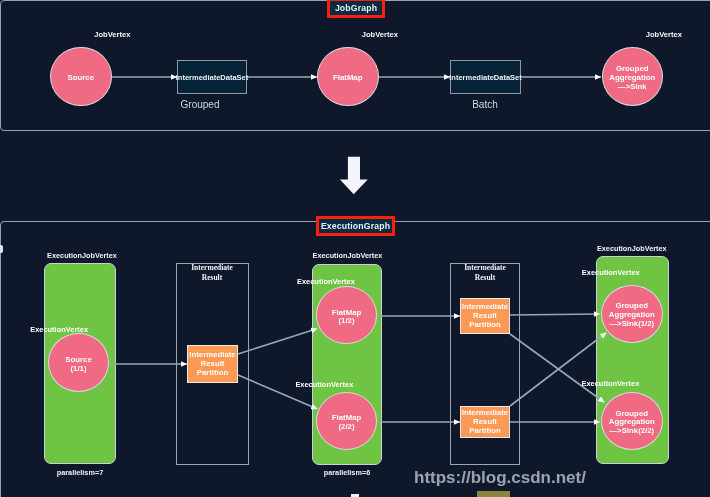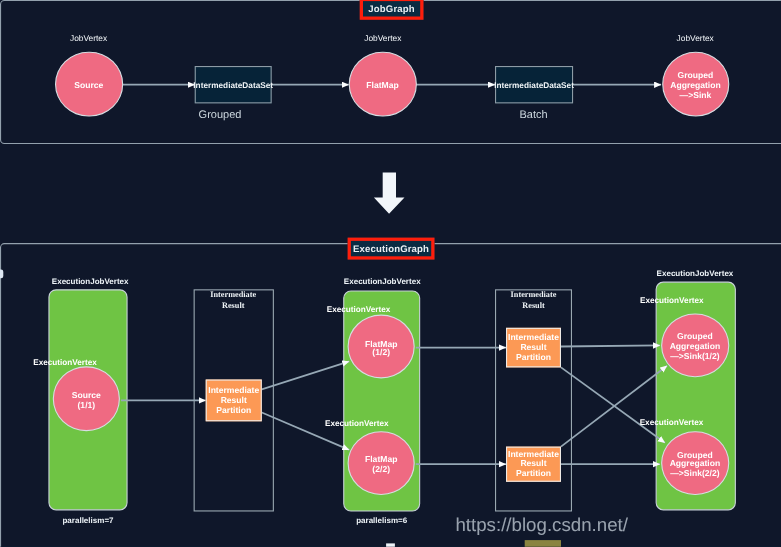--- a/index.html
+++ b/index.html
@@ -7,22 +7,22 @@
   body{width:710px;height:497px;overflow:hidden;background:#0a2a42;
        font-family:"Liberation Sans",sans-serif;-webkit-font-smoothing:antialiased;}
   #stage{position:relative;width:710px;height:497px;background:#0f172a;overflow:hidden;}
 
   .panel{position:absolute;border:1.3px solid #93a1ad;border-radius:4px;background:transparent;box-sizing:border-box;z-index:1;}
 
   .redbox{position:absolute;z-index:9;border:3px solid #fd1e0c;background:#0a2b42;box-sizing:border-box;
           display:flex;align-items:center;justify-content:center;
           color:#e9eff3;font-weight:bold;font-size:8.7px;letter-spacing:0.15px;}
 
-  .jvlabel{position:absolute;color:#f2f6f9;font-weight:normal;font-size:7.6px;
-           white-space:nowrap;text-align:center;}
+  .jvlabel{position:absolute;color:#f2f6f9;font-weight:bold;font-size:7.6px;
+           white-space:nowrap;text-align:right;}
 
   .circle{position:absolute;z-index:6;border-radius:50%;background:#ef6a82;border:1.2px solid #d6dde2;
           box-sizing:border-box;display:flex;align-items:center;justify-content:center;
           flex-direction:column;color:#fff;font-weight:bold;text-align:center;line-height:8.7px;padding-top:4px;}
 
   .dsbox{position:absolute;z-index:6;border:1.2px solid #8d9ba5;box-sizing:border-box;background:#062338;
          display:flex;align-items:center;justify-content:center;flex-direction:row;
          color:#eef3f6;font-weight:bold;text-align:center;font-size:7.5px;line-height:9.3px;padding-top:1px;}
   .dscap{position:absolute;color:#cdd8df;font-size:10px;white-space:nowrap;text-align:center;}
 
@@ -30,21 +30,21 @@
   .irbox{position:absolute;z-index:3;border:1.3px solid #9aa8b1;box-sizing:border-box;background:transparent;}
   .irtitle{position:absolute;color:#eff4f7;font-weight:bold;font-size:7.5px;line-height:1.35;
            text-align:center;white-space:nowrap;font-family:"Liberation Serif",serif;}
   .orange{position:absolute;z-index:6;background:#fc9955;border:1.7px solid #eeeae6;box-sizing:border-box;
           display:flex;align-items:center;justify-content:center;flex-direction:column;
           color:#fff;font-weight:bold;text-align:center;font-size:7.8px;line-height:8.9px;padding-top:1px;}
   .evlabel{position:absolute;z-index:7;color:#ffffff;font-weight:bold;font-size:7.45px;white-space:nowrap;text-align:left;}
   .plabel{position:absolute;color:#eef4f8;font-weight:bold;font-size:7.3px;white-space:nowrap;text-align:center;}
 
   svg.edges{position:absolute;left:0;top:0;width:710px;height:497px;pointer-events:none;overflow:visible;z-index:4;}
-  .wm{position:absolute;z-index:12;white-space:nowrap;color:rgba(225,236,243,0.66);font-weight:400;text-align:right;}
+  .wm{position:absolute;z-index:12;white-space:nowrap;color:rgba(225,236,243,0.66);font-weight:700;text-align:right;}
   .wm2{position:absolute;z-index:12;white-space:nowrap;color:rgba(228,238,245,0.62);font-weight:400;}
 </style>
 </head>
 <body>
 
 <div id="stage">
 <svg class="edges" viewBox="0 0 710 497">
   <defs>
     <marker id="ah" markerWidth="7" markerHeight="6" refX="6.4" refY="2.9" orient="auto" markerUnits="userSpaceOnUse">
       <path d="M0,0 L6.6,2.9 L0,5.8 z" fill="#fbfdfe"></path>

